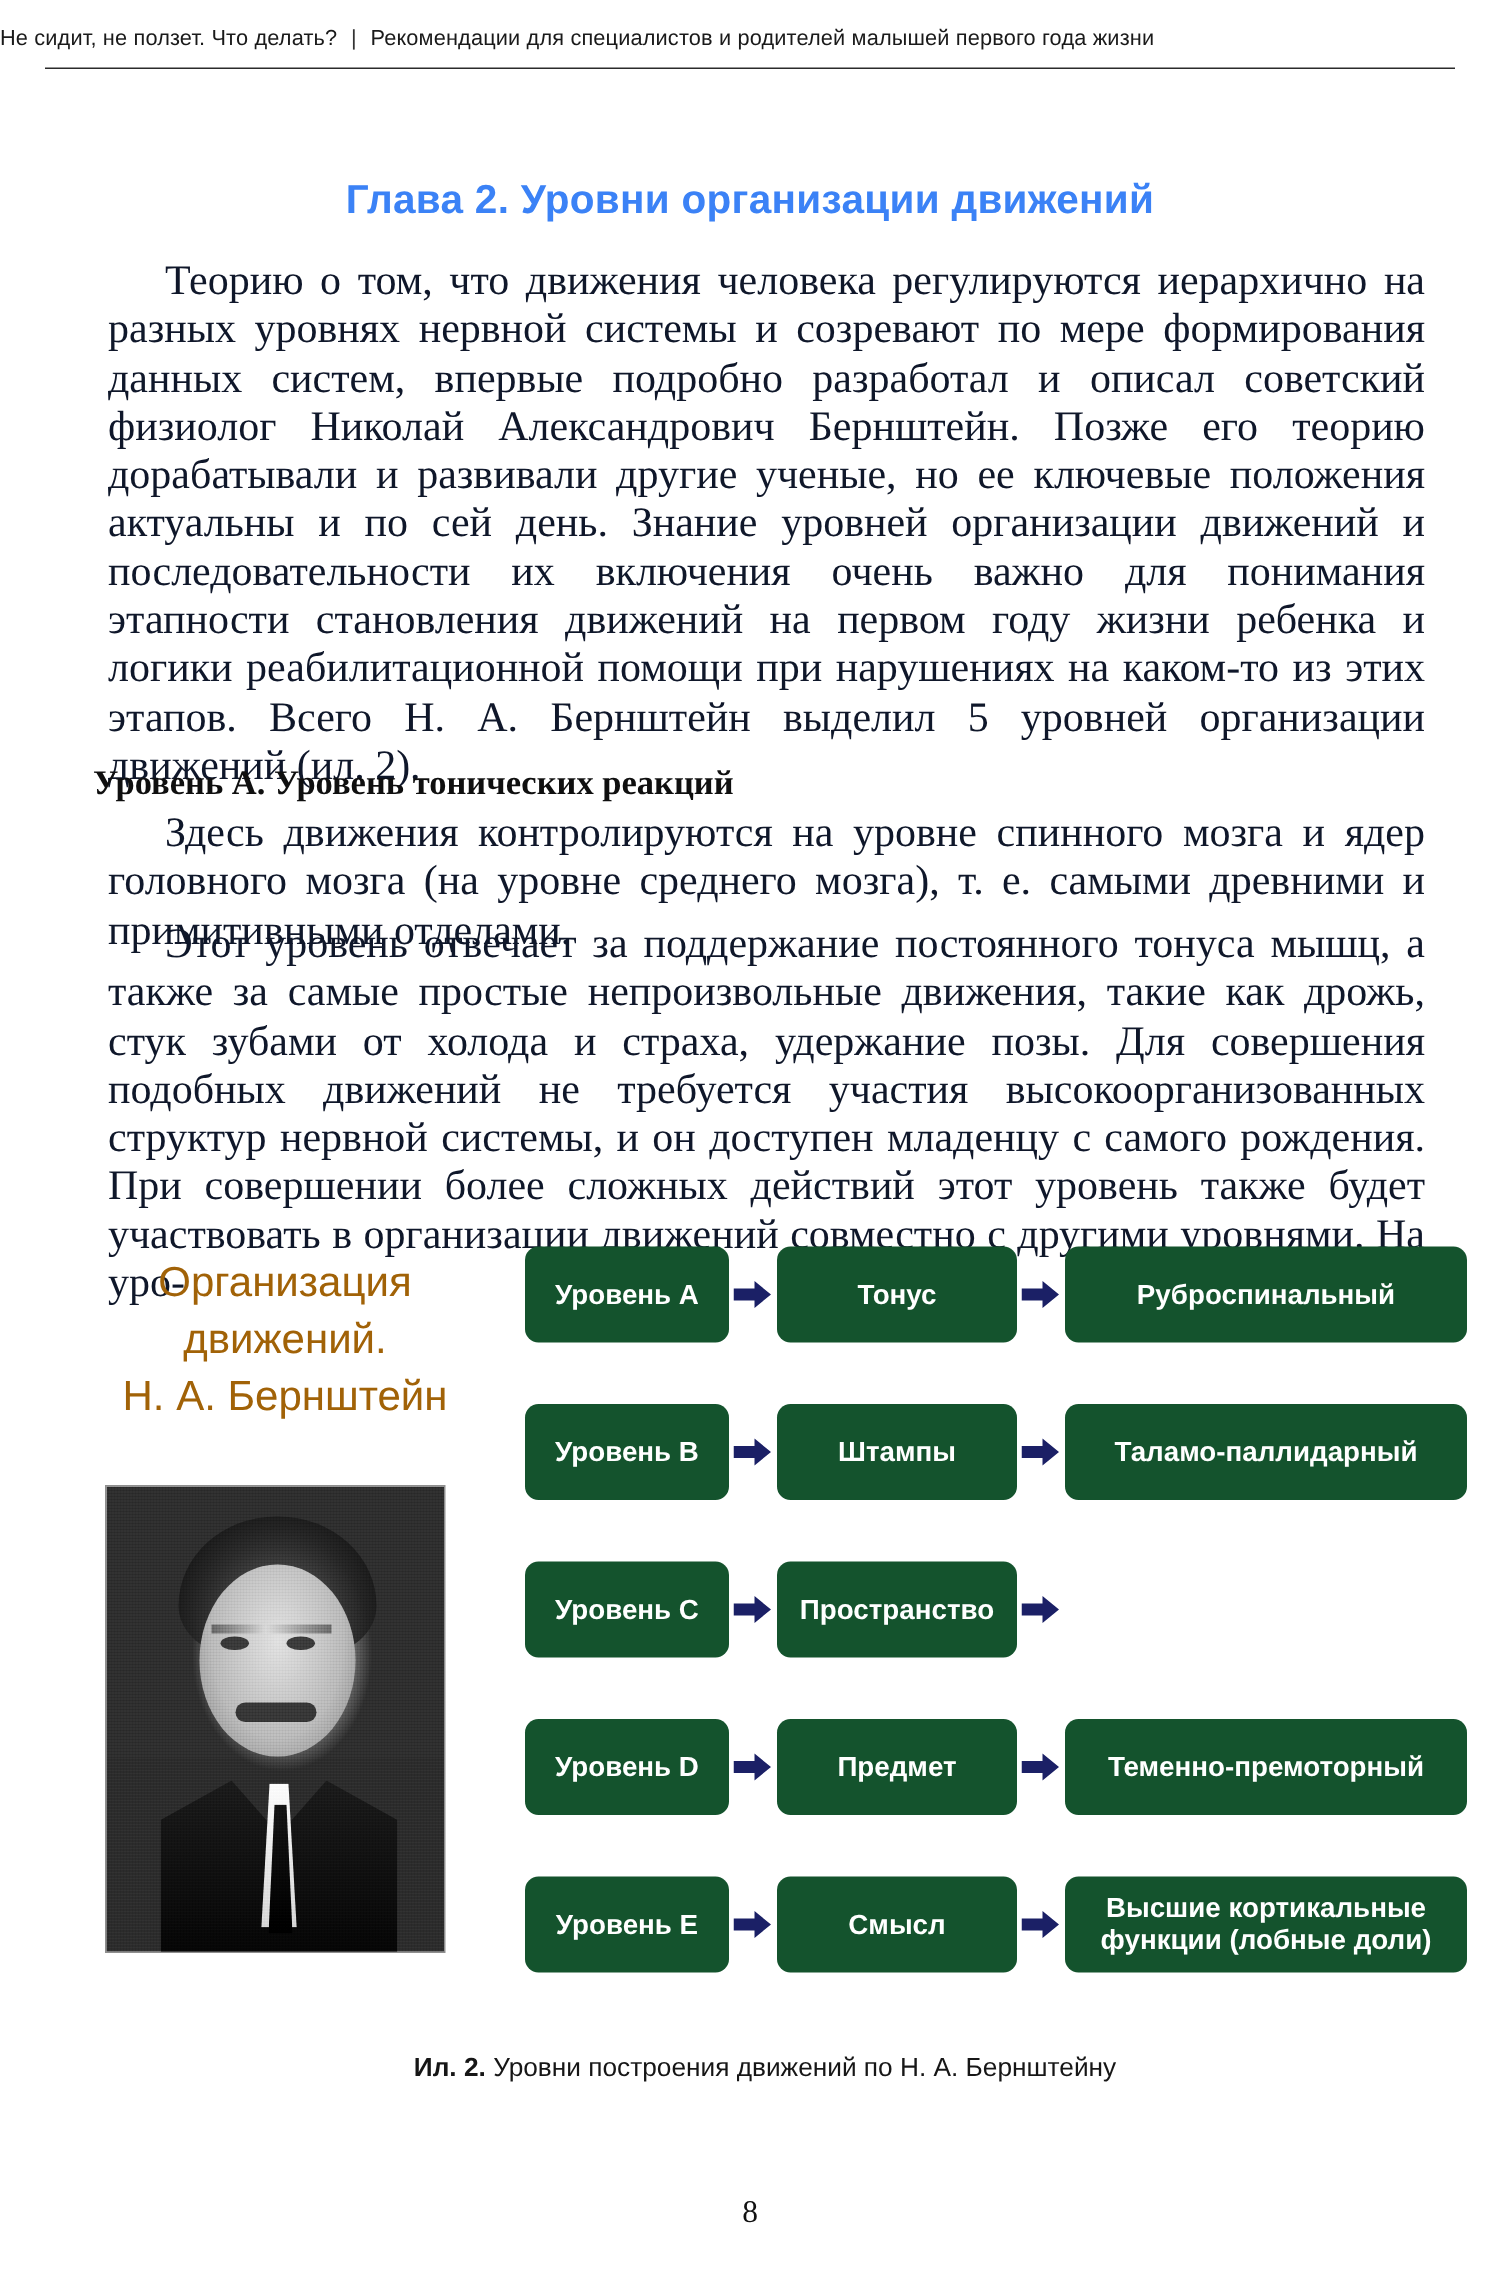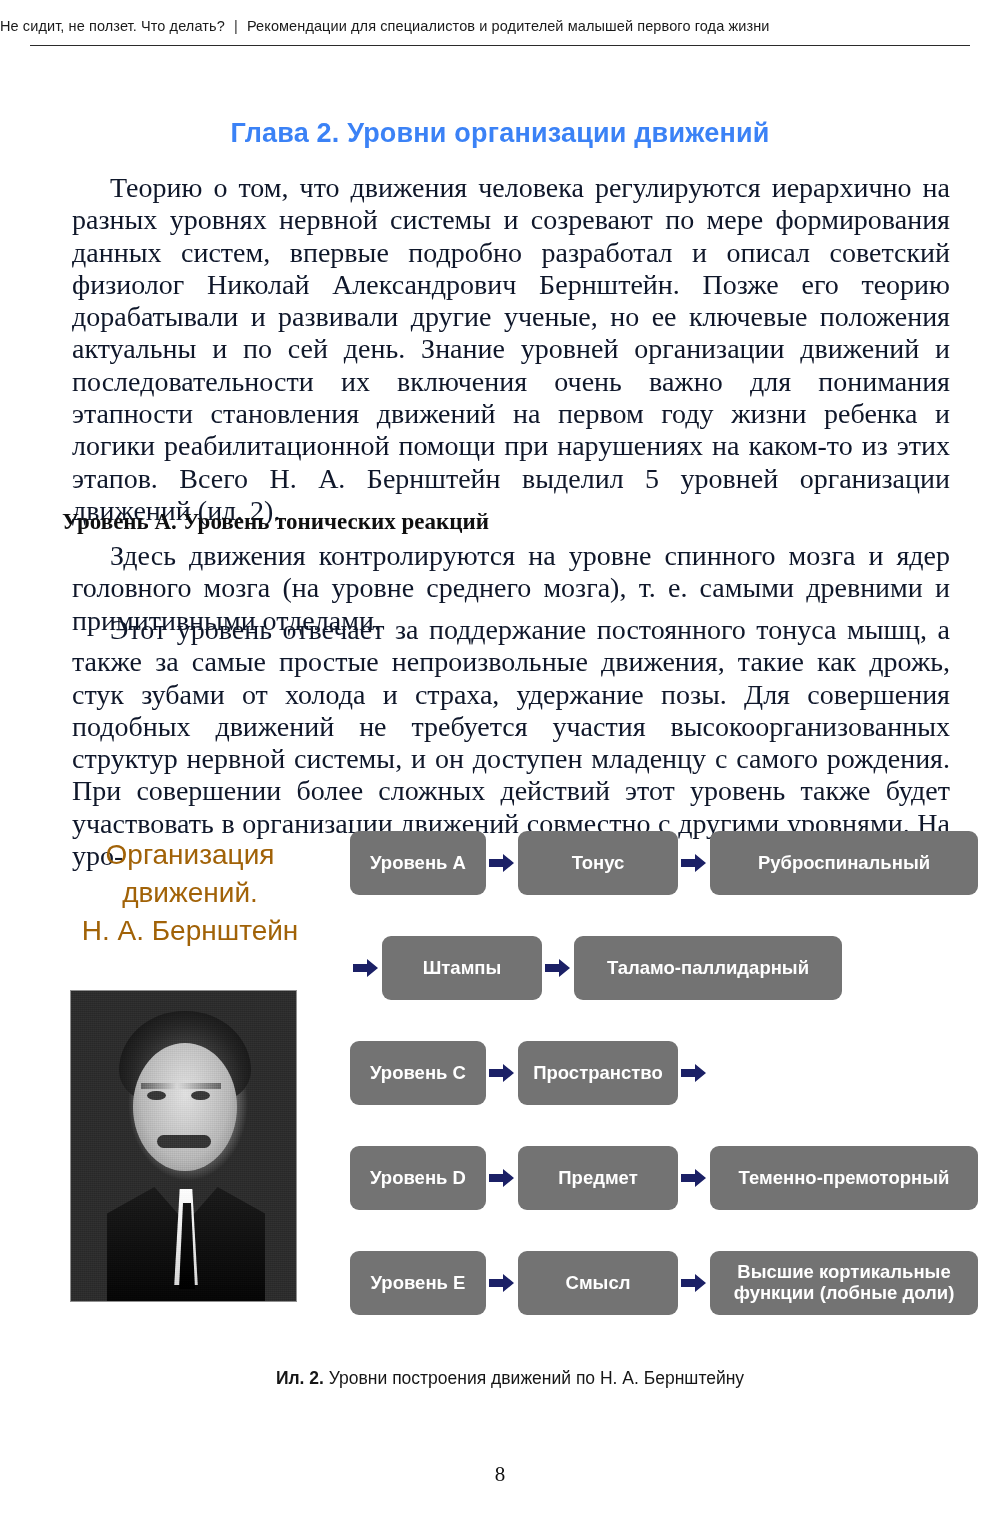--- a/index.html
+++ b/index.html
@@ -210,21 +210,21 @@
   }
   .drow {
     position: absolute;
     left: 0;
     width: 630px;
     height: 66px;
     display: flex;
     align-items: center;
   }
   .box {
-    background: #737373;
+    background: #14532d;
     color: #ffffff;
     border-radius: 9px;
     font-family: "Liberation Sans", sans-serif;
     font-weight: bold;
     display: flex;
     align-items: center;
     justify-content: center;
     text-align: center;
     box-sizing: border-box;
     line-height: 1.12;
@@ -341,20 +341,21 @@
         <div class="box mid">Тонус</div>
         <div class="arrow">
           <svg width="26" height="20" viewBox="0 0 26 20">
               <path d="M0 6 L14 6 L14 1 L25 10 L14 19 L14 14 L0 14 Z" fill="#1b2066"></path>
             </svg>
         </div>
         <div class="box right">Руброспинальный</div>
       </div>
 
       <div class="drow" style="top:105px">
+        <div class="box level">Уровень B</div>
         <div class="arrow">
           <svg width="26" height="20" viewBox="0 0 26 20">
               <path d="M0 6 L14 6 L14 1 L25 10 L14 19 L14 14 L0 14 Z" fill="#1b2066"></path>
             </svg>
         </div>
         <div class="box mid">Штампы</div>
         <div class="arrow">
           <svg width="26" height="20" viewBox="0 0 26 20">
               <path d="M0 6 L14 6 L14 1 L25 10 L14 19 L14 14 L0 14 Z" fill="#1b2066"></path>
             </svg>

